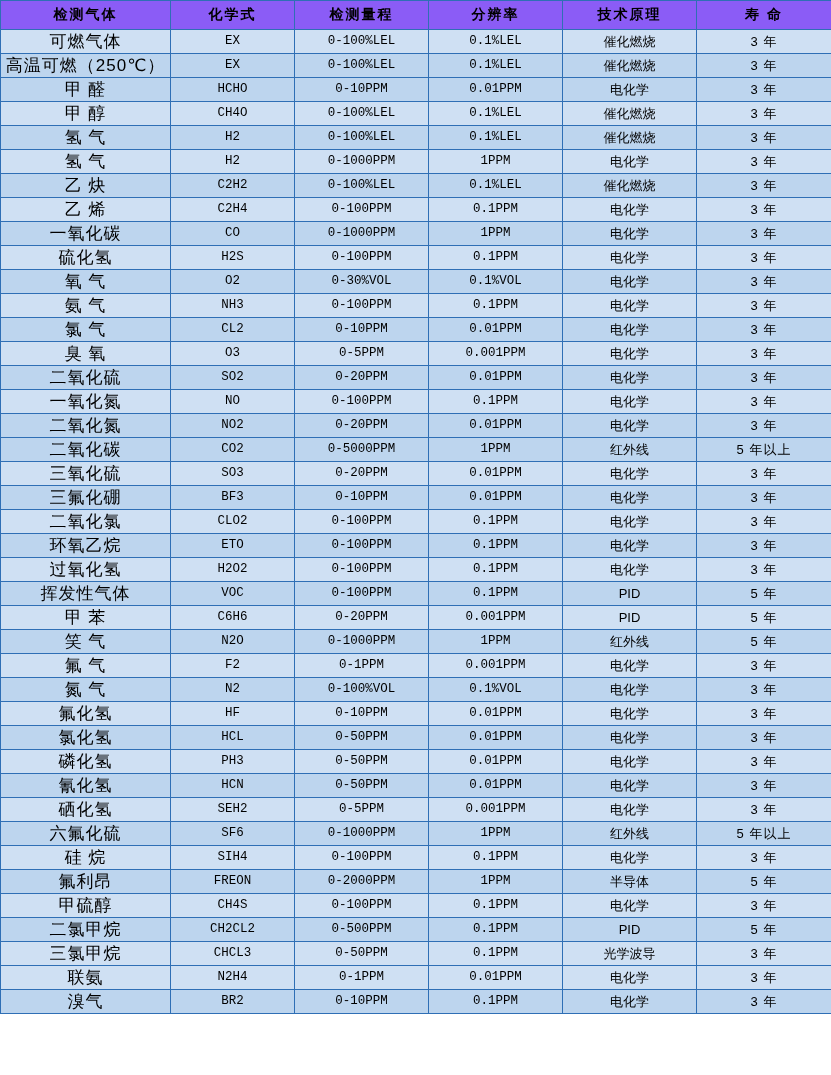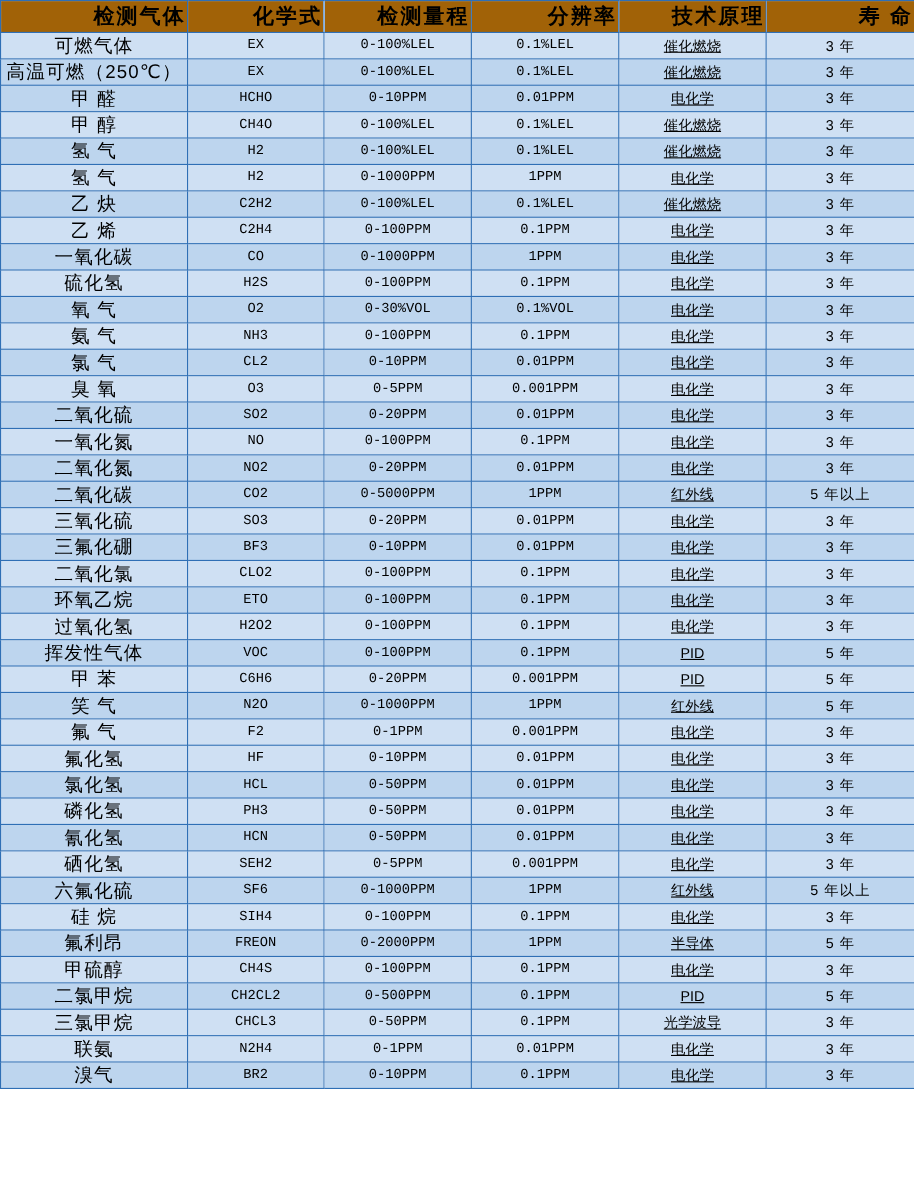--- a/index.html
+++ b/index.html
@@ -25,26 +25,25 @@
 
   #gas-table th, #gas-table td {
     border: 1px solid #2f6fb5;
     text-align: center;
     vertical-align: middle;
     color: #000000;
     white-space: nowrap;
     overflow: hidden;
   }
   #gas-table thead th {
-    background: #a16207;
+    background: #8b5cf6;
     height: 26px;
-    font-size: 19px;
+    font-size: 14px;
     font-weight: bold;
     letter-spacing: 2px;
-    text-align: right;
   }
   #gas-table tbody td {
     height: 21px;
     font-size: 13px;
     line-height: 21px;
   }
   #gas-table tbody tr.odd td { background: #cfe0f3; }
   #gas-table tbody tr.even td { background: #bdd5ee; }
 
   #gas-table tbody td.name {
@@ -53,21 +52,20 @@
   }
   #gas-table tbody td.formula,
   #gas-table tbody td.range,
   #gas-table tbody td.resolution {
     font-family: "Liberation Mono", "DejaVu Sans Mono", monospace;
     font-size: 12.5px;
     letter-spacing: 0px;
   }
   #gas-table tbody td.principle {
     font-size: 13px;
-    text-decoration: underline;
   }
   #gas-table tbody td.life {
     font-size: 13px;
     letter-spacing: 1px;
     margin-left: 12px;
   }
 </style>
 </head>
 <body>
 
@@ -300,20 +298,28 @@
         <td class="life">5 年</td>
       </tr>
       <tr class="odd">
         <td class="name">氟 气</td>
         <td class="formula">F2</td>
         <td class="range">0-1PPM</td>
         <td class="resolution">0.001PPM</td>
         <td class="principle">电化学</td>
         <td class="life">3 年</td>
       </tr>
+      <tr class="even">
+        <td class="name">氮 气</td>
+        <td class="formula">N2</td>
+        <td class="range">0-100%VOL</td>
+        <td class="resolution">0.1%VOL</td>
+        <td class="principle">电化学</td>
+        <td class="life">3 年</td>
+      </tr>
       <tr class="odd">
         <td class="name">氟化氢</td>
         <td class="formula">HF</td>
         <td class="range">0-10PPM</td>
         <td class="resolution">0.01PPM</td>
         <td class="principle">电化学</td>
         <td class="life">3 年</td>
       </tr>
       <tr class="even">
         <td class="name">氯化氢</td>

